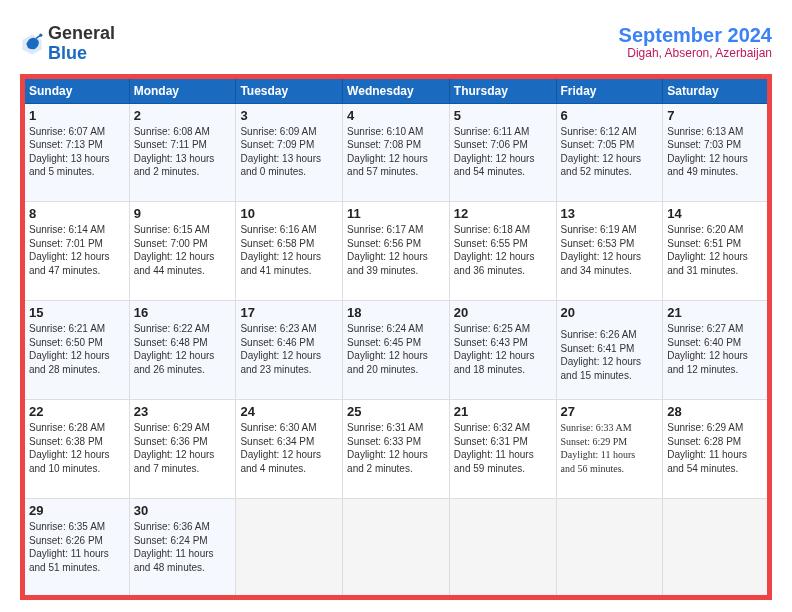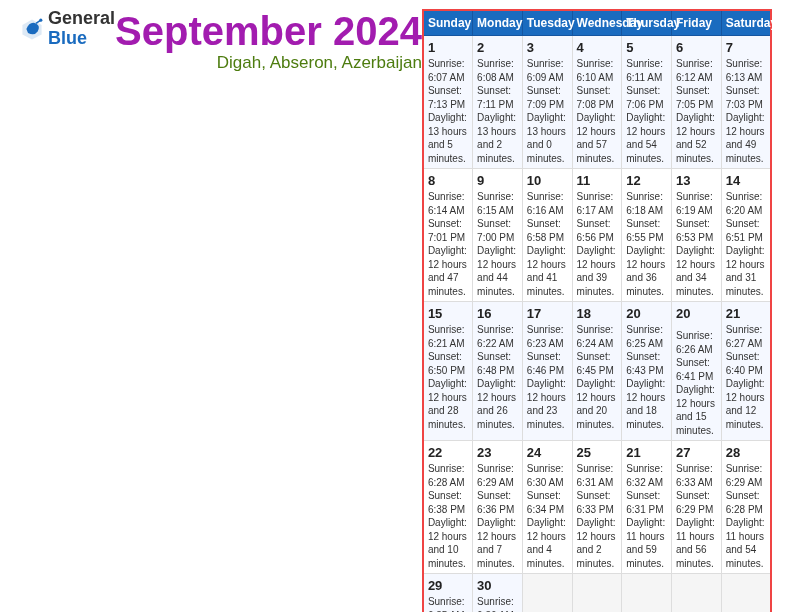--- a/index.html
+++ b/index.html
@@ -6,23 +6,23 @@
     body {
       font-family: Arial, sans-serif;
       background: #fff;
       width: 792px;
       height: 612px;
       overflow: hidden;
     }
     .page {
       width: 792px;
       height: 612px;
-      padding: 9px 20px 12px 20px;
+      padding: 24px 20px 12px 20px;
       display: flex;
-      flex-direction: row;
+      flex-direction: column;
     }
     .header {
       display: flex;
       justify-content: space-between;
       align-items: flex-start;
       margin-bottom: 10px;
     }
     .logo {
       display: flex;
       align-items: center;
@@ -36,32 +36,32 @@
     .logo-general { color: #333; }
     .logo-blue { color: #1a6bbf; }
     .logo-icon {
       width: 24px;
       height: 24px;
     }
     .title-block {
       text-align: right;
     }
     .month-title {
-      font-size: 40px;
+      font-size: 20px;
       font-weight: bold;
-      color: #a21caf;
+      color: #3b82f6;
       line-height: 1.1;
     }
     .subtitle {
-      font-size: 17px;
-      color: #4d7c0f;
+      font-size: 12px;
+      color: #be185d;
     }
     .calendar {
       flex: 1;
-      border: 2px solid #ef4444;
+      border: 5px solid #ef4444;
       border-collapse: collapse;
       width: 100%;
       table-layout: fixed;
     }
     .calendar th {
       background-color: #1a6bbf;
       color: white;
       font-size: 12px;
       font-weight: bold;
       padding: 5px 4px;
@@ -319,21 +319,21 @@
           </td>
           <td>
             <span class="day-num">21</span>
             <div class="day-info" style="white-space: pre-line;">Sunrise: 6:32 AM
 Sunset: 6:31 PM
 Daylight: 11 hours
 and 59 minutes.</div>
           </td>
           <td>
             <span class="day-num">27</span>
-            <div class="day-info" style="white-space: pre-line;">Sunrise: 6:33 AM
+            <div class="day-info" style="white-space: pre-line; font-family: Liberation Serif, serif;">Sunrise: 6:33 AM
 Sunset: 6:29 PM
 Daylight: 11 hours
 and 56 minutes.</div>
           </td>
           <td>
             <span class="day-num">28</span>
             <div class="day-info" style="white-space: pre-line;">Sunrise: 6:29 AM
 Sunset: 6:28 PM
 Daylight: 11 hours
 and 54 minutes.</div>

